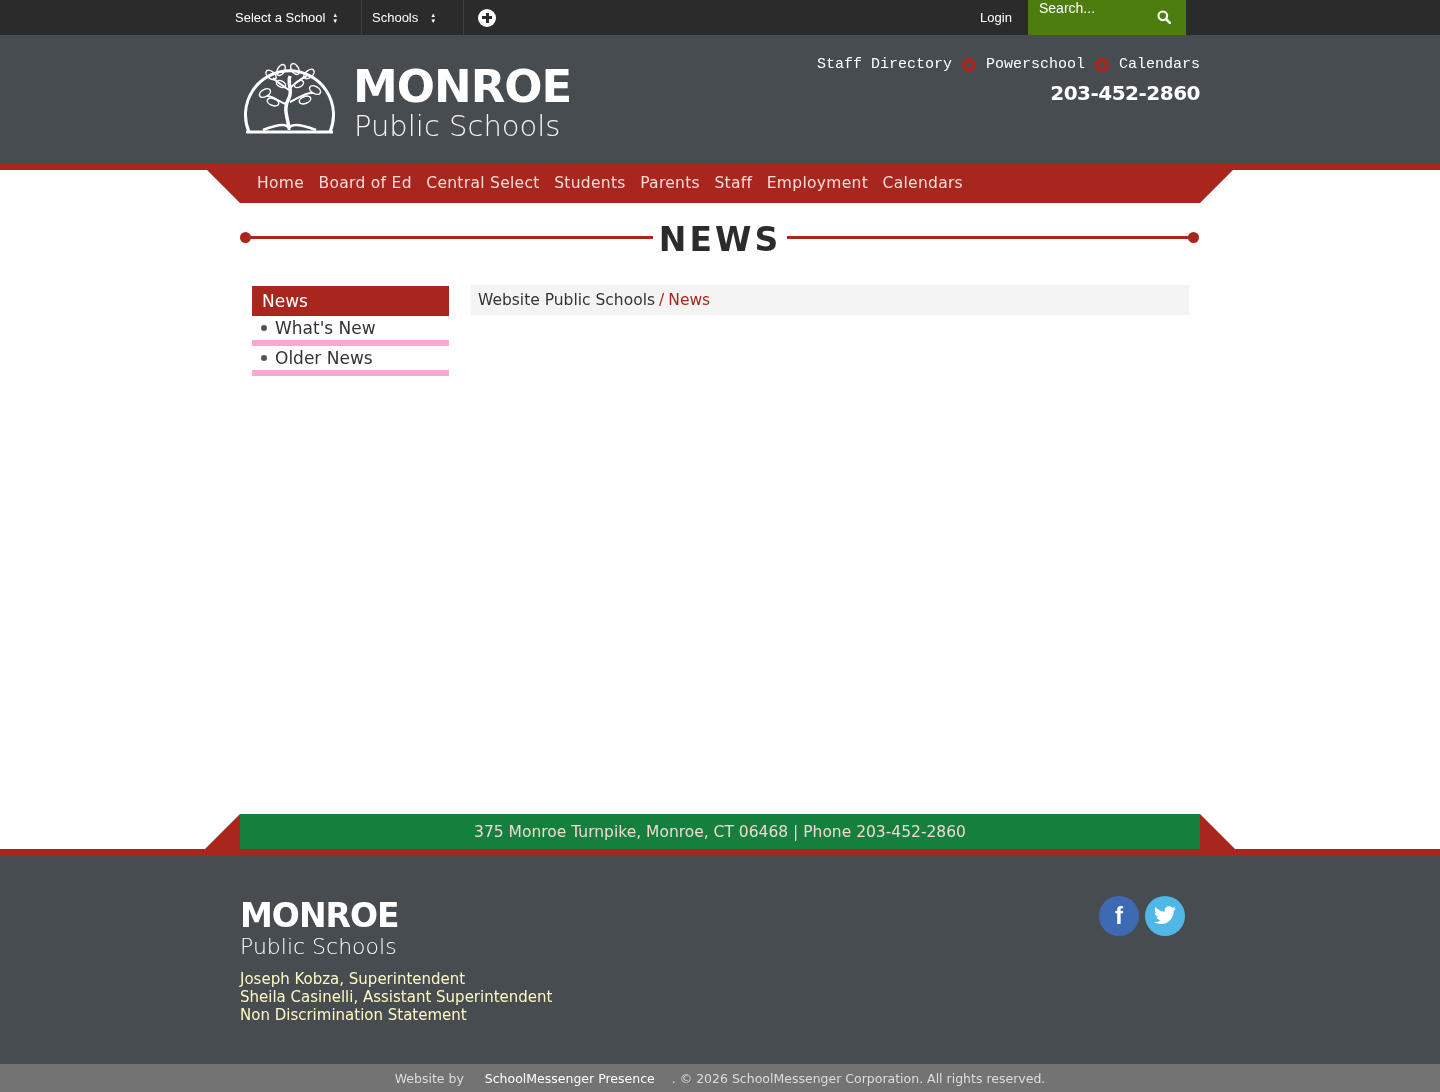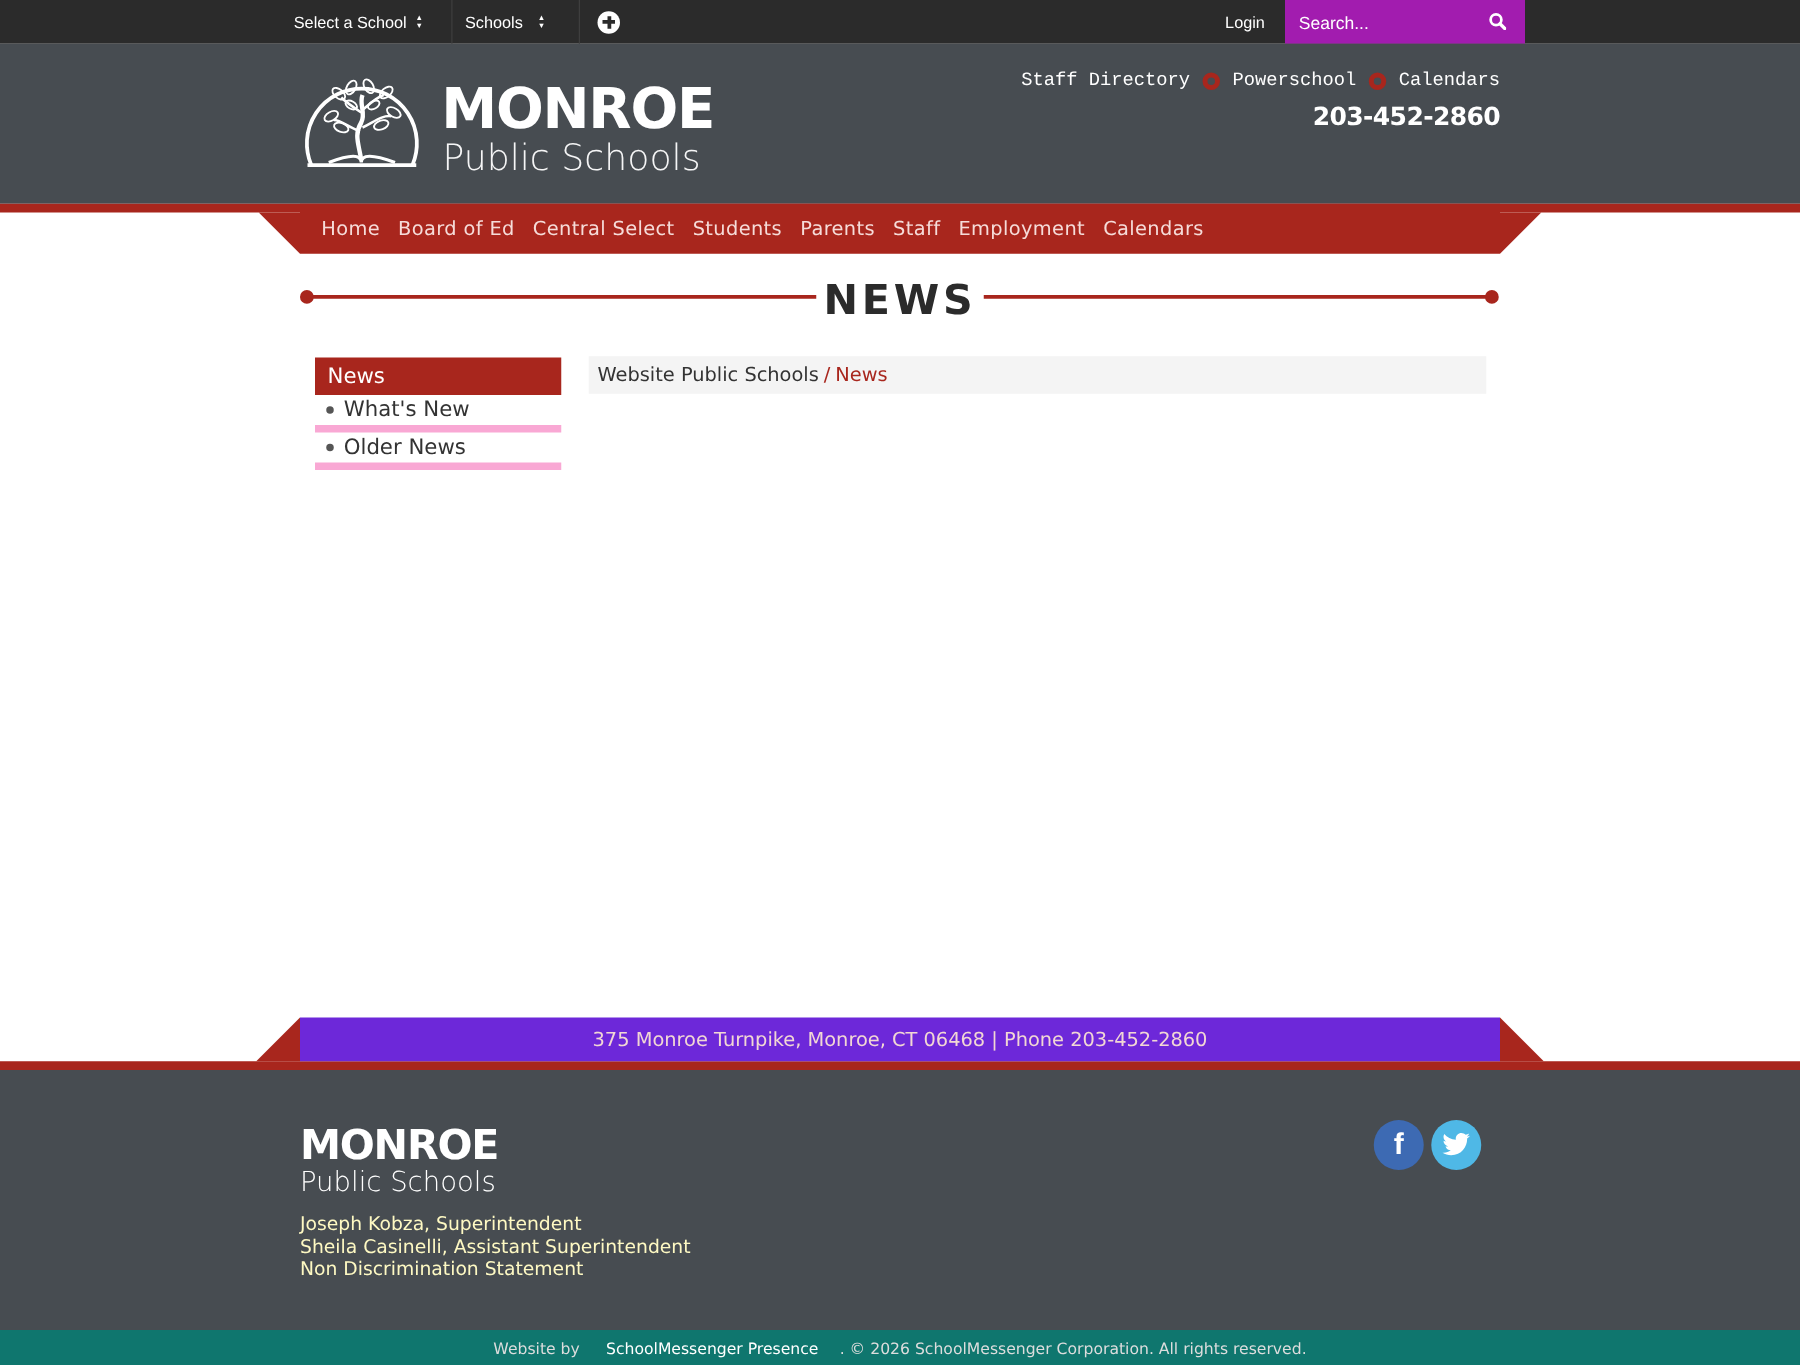--- a/index.html
+++ b/index.html
@@ -7,21 +7,21 @@
 a{color:inherit}
 .topbar{position:absolute;left:0;top:0;width:1440px;height:35px;background:#2b2b2b}
 .tb-sel{position:absolute;top:0;height:35px;display:flex;align-items:center;color:#fff;font-size:13px;font-family:"Liberation Sans",sans-serif}
 .tb-sel .arr{margin-left:7px;display:inline-flex;flex-direction:column;font-size:6px;line-height:6px}
 .tb-div{position:absolute;top:0;width:1px;height:35px;background:#3e3e3e}
 .plus{width:18px;height:18px;border-radius:50%;background:#fff;position:relative}
 .plus:before,.plus:after{content:"";position:absolute;background:#2b2b2b}
 .plus:before{left:4px;top:7.5px;width:10px;height:3px}
 .plus:after{left:7.5px;top:4px;width:3px;height:10px}
 .login{position:absolute;left:965px;top:0;width:62px;height:35px;display:flex;align-items:center;justify-content:center;color:#fff;font-size:13px}
-.search{position:absolute;left:1028px;top:0;width:192px;height:35px;background:#a21caf;display:flex;align-items:center}
+.search{position:absolute;left:1028px;top:0;width:158px;height:35px;background:#4d7c0f;display:flex;align-items:flex-start}
 .search input{background:transparent;border:none;outline:none;color:#fff;font-size:14px;padding-left:11px;width:150px;font-family:"Liberation Sans",sans-serif}
 .search input::placeholder{color:#fff}
 .sicon{position:absolute;right:15px;top:10px;width:14px;height:14px}
 .header{position:absolute;left:0;top:35px;width:1440px;height:128px;background:#474c51}
 .logo-circle{position:absolute;left:243px;top:60px;width:93px;height:76px}
 .brand1{position:absolute;left:353px;top:60px;color:#fff;font-size:45px;font-weight:bold;letter-spacing:-1px;font-family:"DejaVu Sans",sans-serif}
 .brand2{position:absolute;left:354px;top:109px;color:#fff;font-size:29px;font-weight:300;font-family:"DejaVu Sans",sans-serif;opacity:.95}
 .ql{position:absolute;right:240px;top:56px;display:flex;align-items:center;color:#fff;font-size:15px;font-family:Liberation Mono, monospace}
 .ql .dot{width:14px;height:14px;border-radius:50%;border:4px solid #a8261d;margin:0 10px}
 .phone{position:absolute;right:240px;top:81px;color:#fff;font-size:20px;font-weight:bold;font-family:"DejaVu Sans",sans-serif;letter-spacing:-.5px}
@@ -38,29 +38,29 @@
 .sidenav{position:absolute;left:252px;top:286px;width:197px}
 .sn-active{height:30px;background:#a8261d;display:flex;align-items:center;padding-left:10px}
 .sn-active a{color:#fff;font-size:17px;font-family:"DejaVu Sans",sans-serif}
 .sn-item{height:30px;display:flex;align-items:center;padding-left:9px;border-bottom:6px solid #f9a8d4;margin-left:0}
 .sn-item .b{width:6px;height:6px;border-radius:50%;background:#555;margin-right:8px}
 .sn-item a{color:#333;font-size:17px;font-family:"DejaVu Sans",sans-serif}
 .crumb{position:absolute;left:471px;top:285px;width:718px;height:30px;background:#f4f4f4;display:flex;align-items:center;padding-left:7px;font-size:15.5px;font-family:"DejaVu Sans",sans-serif}
 .crumb a{color:#333}
 .crumb .sep{color:#a8261d;margin:0 4px}
 .crumb .cur{color:#a8261d}
-.fband{position:absolute;left:240px;top:814px;width:960px;height:35px;background:#6d28d9;display:flex;align-items:center;justify-content:center;color:#f2d7d4;font-size:15.5px;font-family:"DejaVu Sans",sans-serif}
+.fband{position:absolute;left:240px;top:814px;width:960px;height:35px;background:#15803d;display:flex;align-items:center;justify-content:center;color:#f2d7d4;font-size:15.5px;font-family:"DejaVu Sans",sans-serif}
 .fband:before{content:"";position:absolute;left:-35px;bottom:0;border-bottom:35px solid #a8261d;border-left:35px solid transparent}
 .fband:after{content:"";position:absolute;right:-35px;bottom:0;border-bottom:35px solid #a8261d;border-right:35px solid transparent}
 .footer{position:absolute;left:0;top:856px;width:1440px;height:208px;background:#474c51}
 .fb1{position:absolute;left:240px;top:40px;color:#fff;font-size:33px;font-weight:bold;letter-spacing:-1px;font-family:"DejaVu Sans",sans-serif}
 .fb2{position:absolute;left:240px;top:78px;color:#fff;font-size:22px;font-weight:300;font-family:"DejaVu Sans",sans-serif}
 .finfo{position:absolute;left:240px;top:114px;color:#fef9c3;font-size:15px;line-height:18px;font-family:"DejaVu Sans",sans-serif}
 .soc{position:absolute;top:40px;width:40px;height:40px;border-radius:50%;display:flex;align-items:center;justify-content:center;color:#fff;font-weight:bold;font-size:24px}
-.copy{position:absolute;left:0;top:1064px;width:1440px;height:28px;background:#0f766e;color:#ddd;font-size:12.5px;display:flex;align-items:center;justify-content:center;font-family:"DejaVu Sans",sans-serif}
+.copy{position:absolute;left:0;top:1064px;width:1440px;height:28px;background:#737373;color:#ddd;font-size:12.5px;display:flex;align-items:center;justify-content:center;font-family:"DejaVu Sans",sans-serif}
 .copy a{color:#fff;margin:0 17px}
 </style>
 </head>
 <body>
 
 <div class="topbar">
   <div class="tb-sel" style="left:235px">
     <span>Select a School</span>
     <span class="arr">▲<br>▼</span>
   </div>

